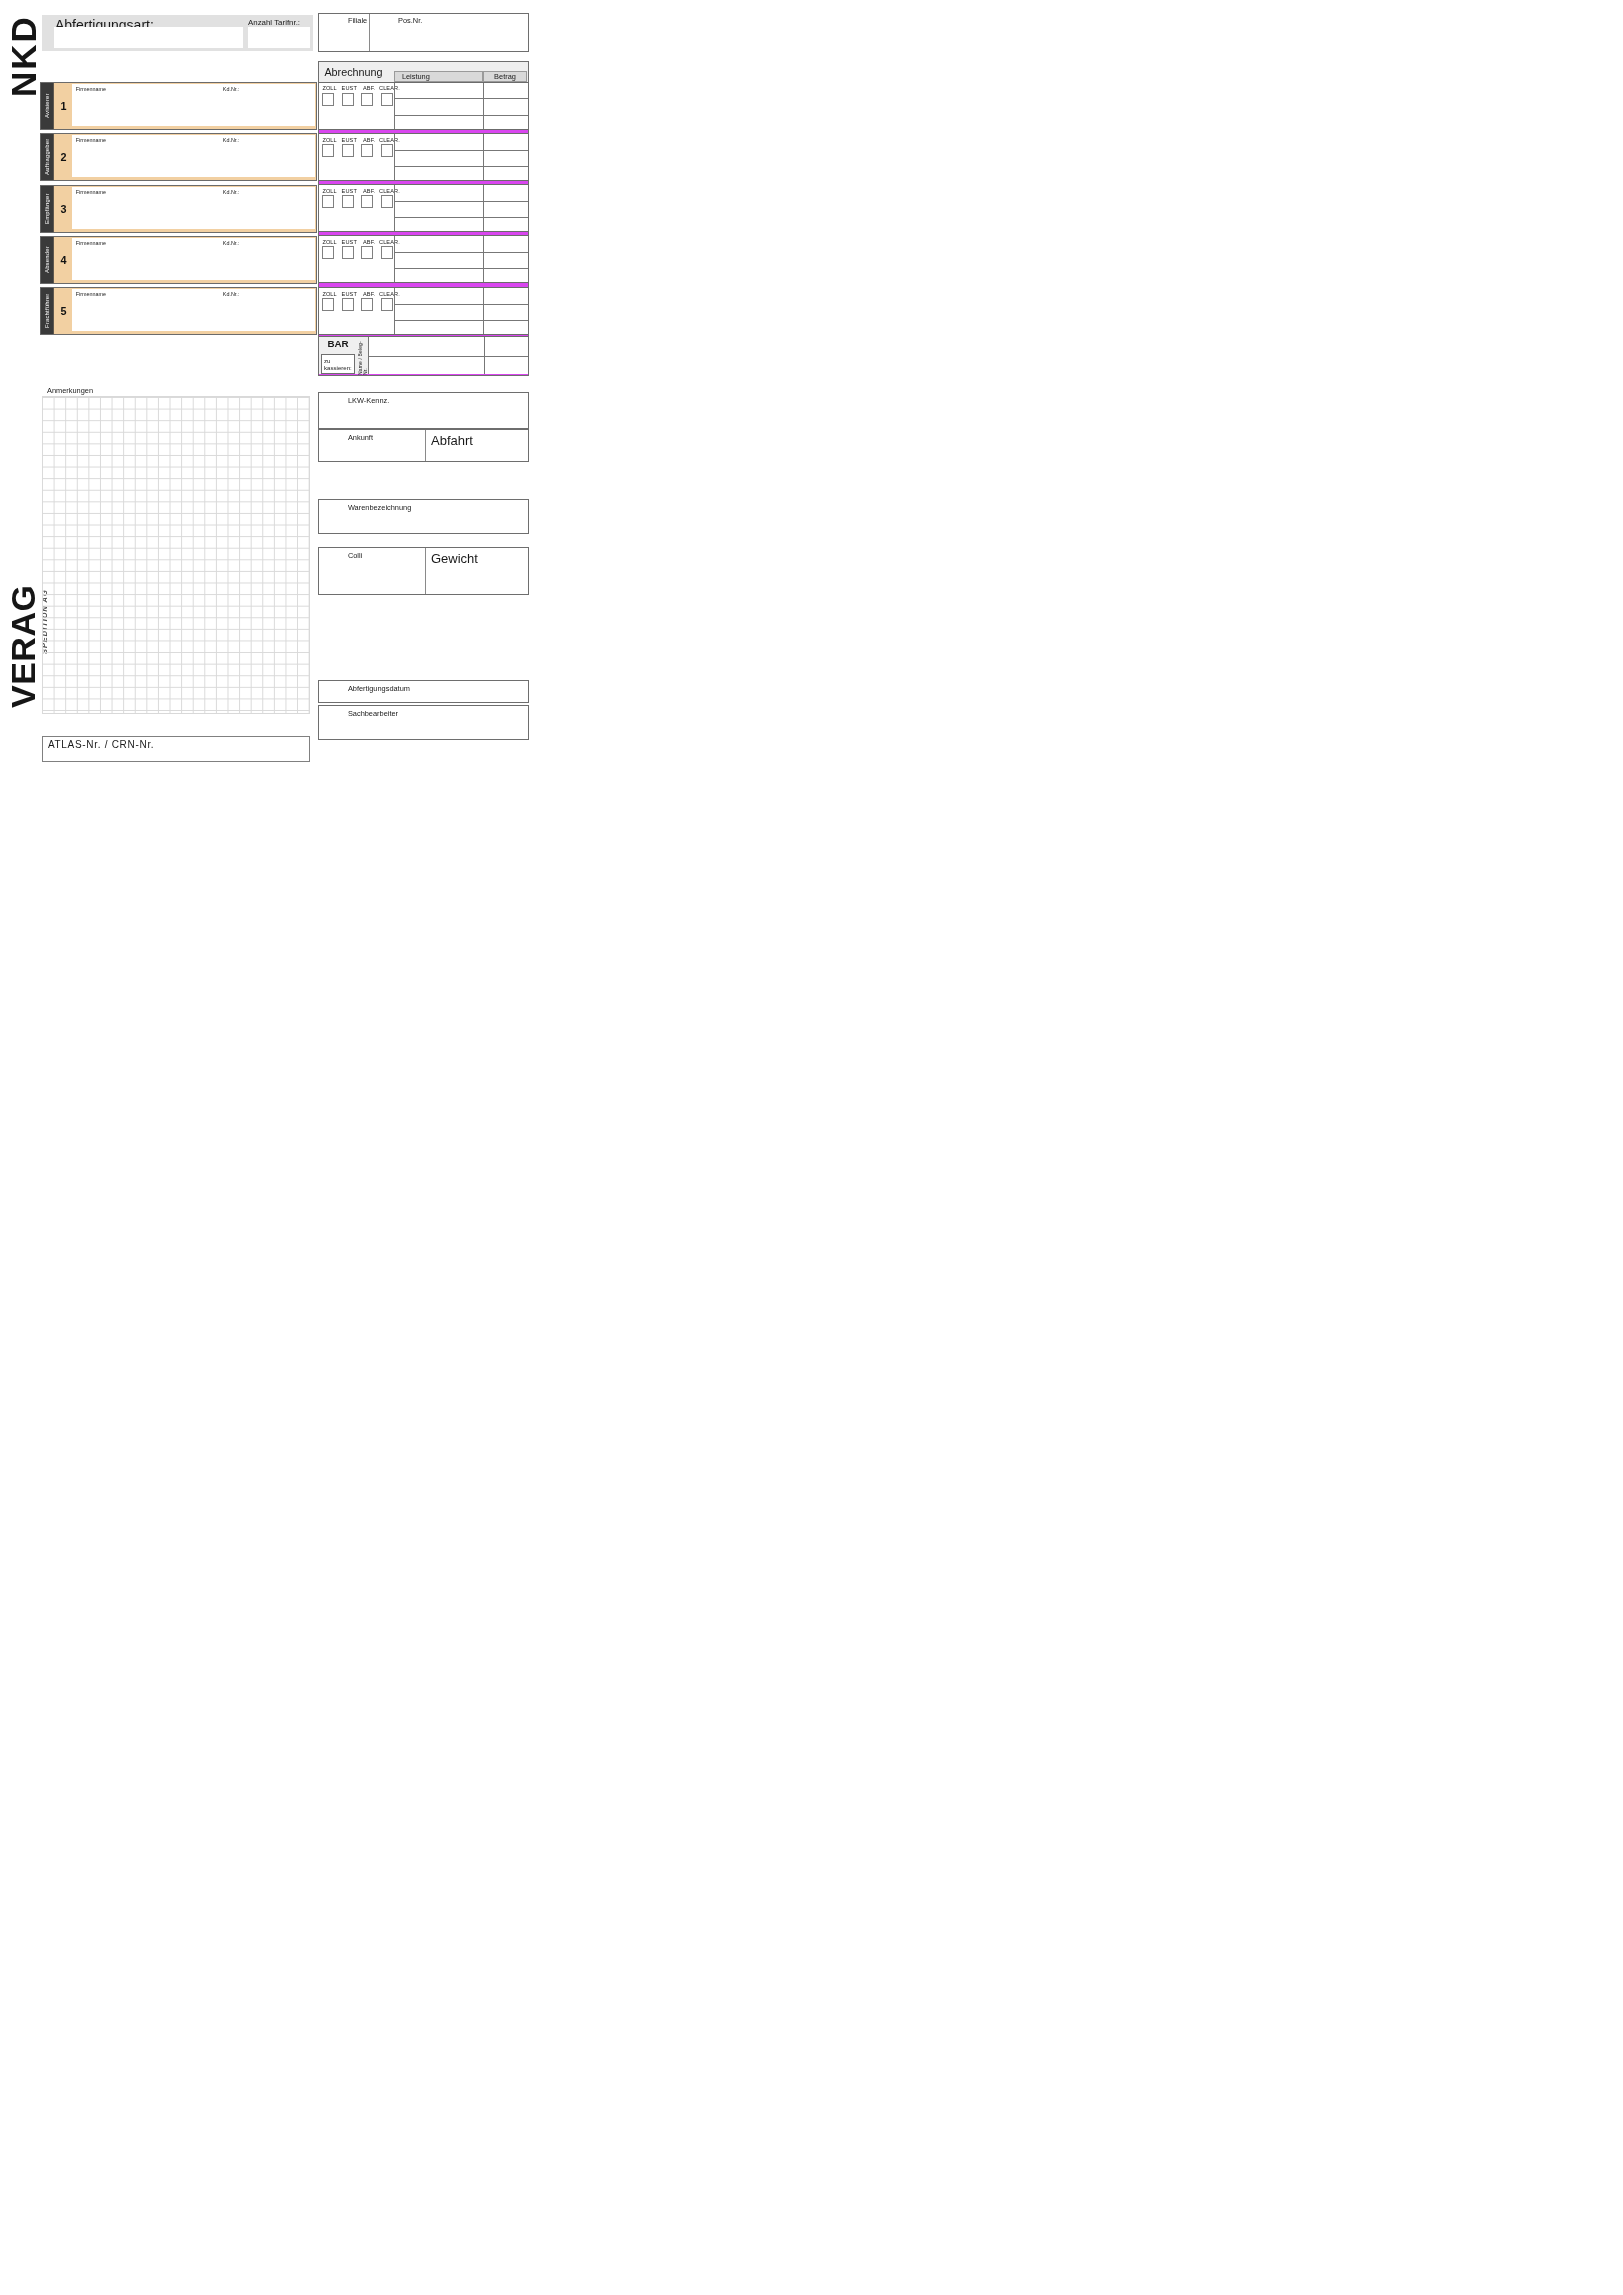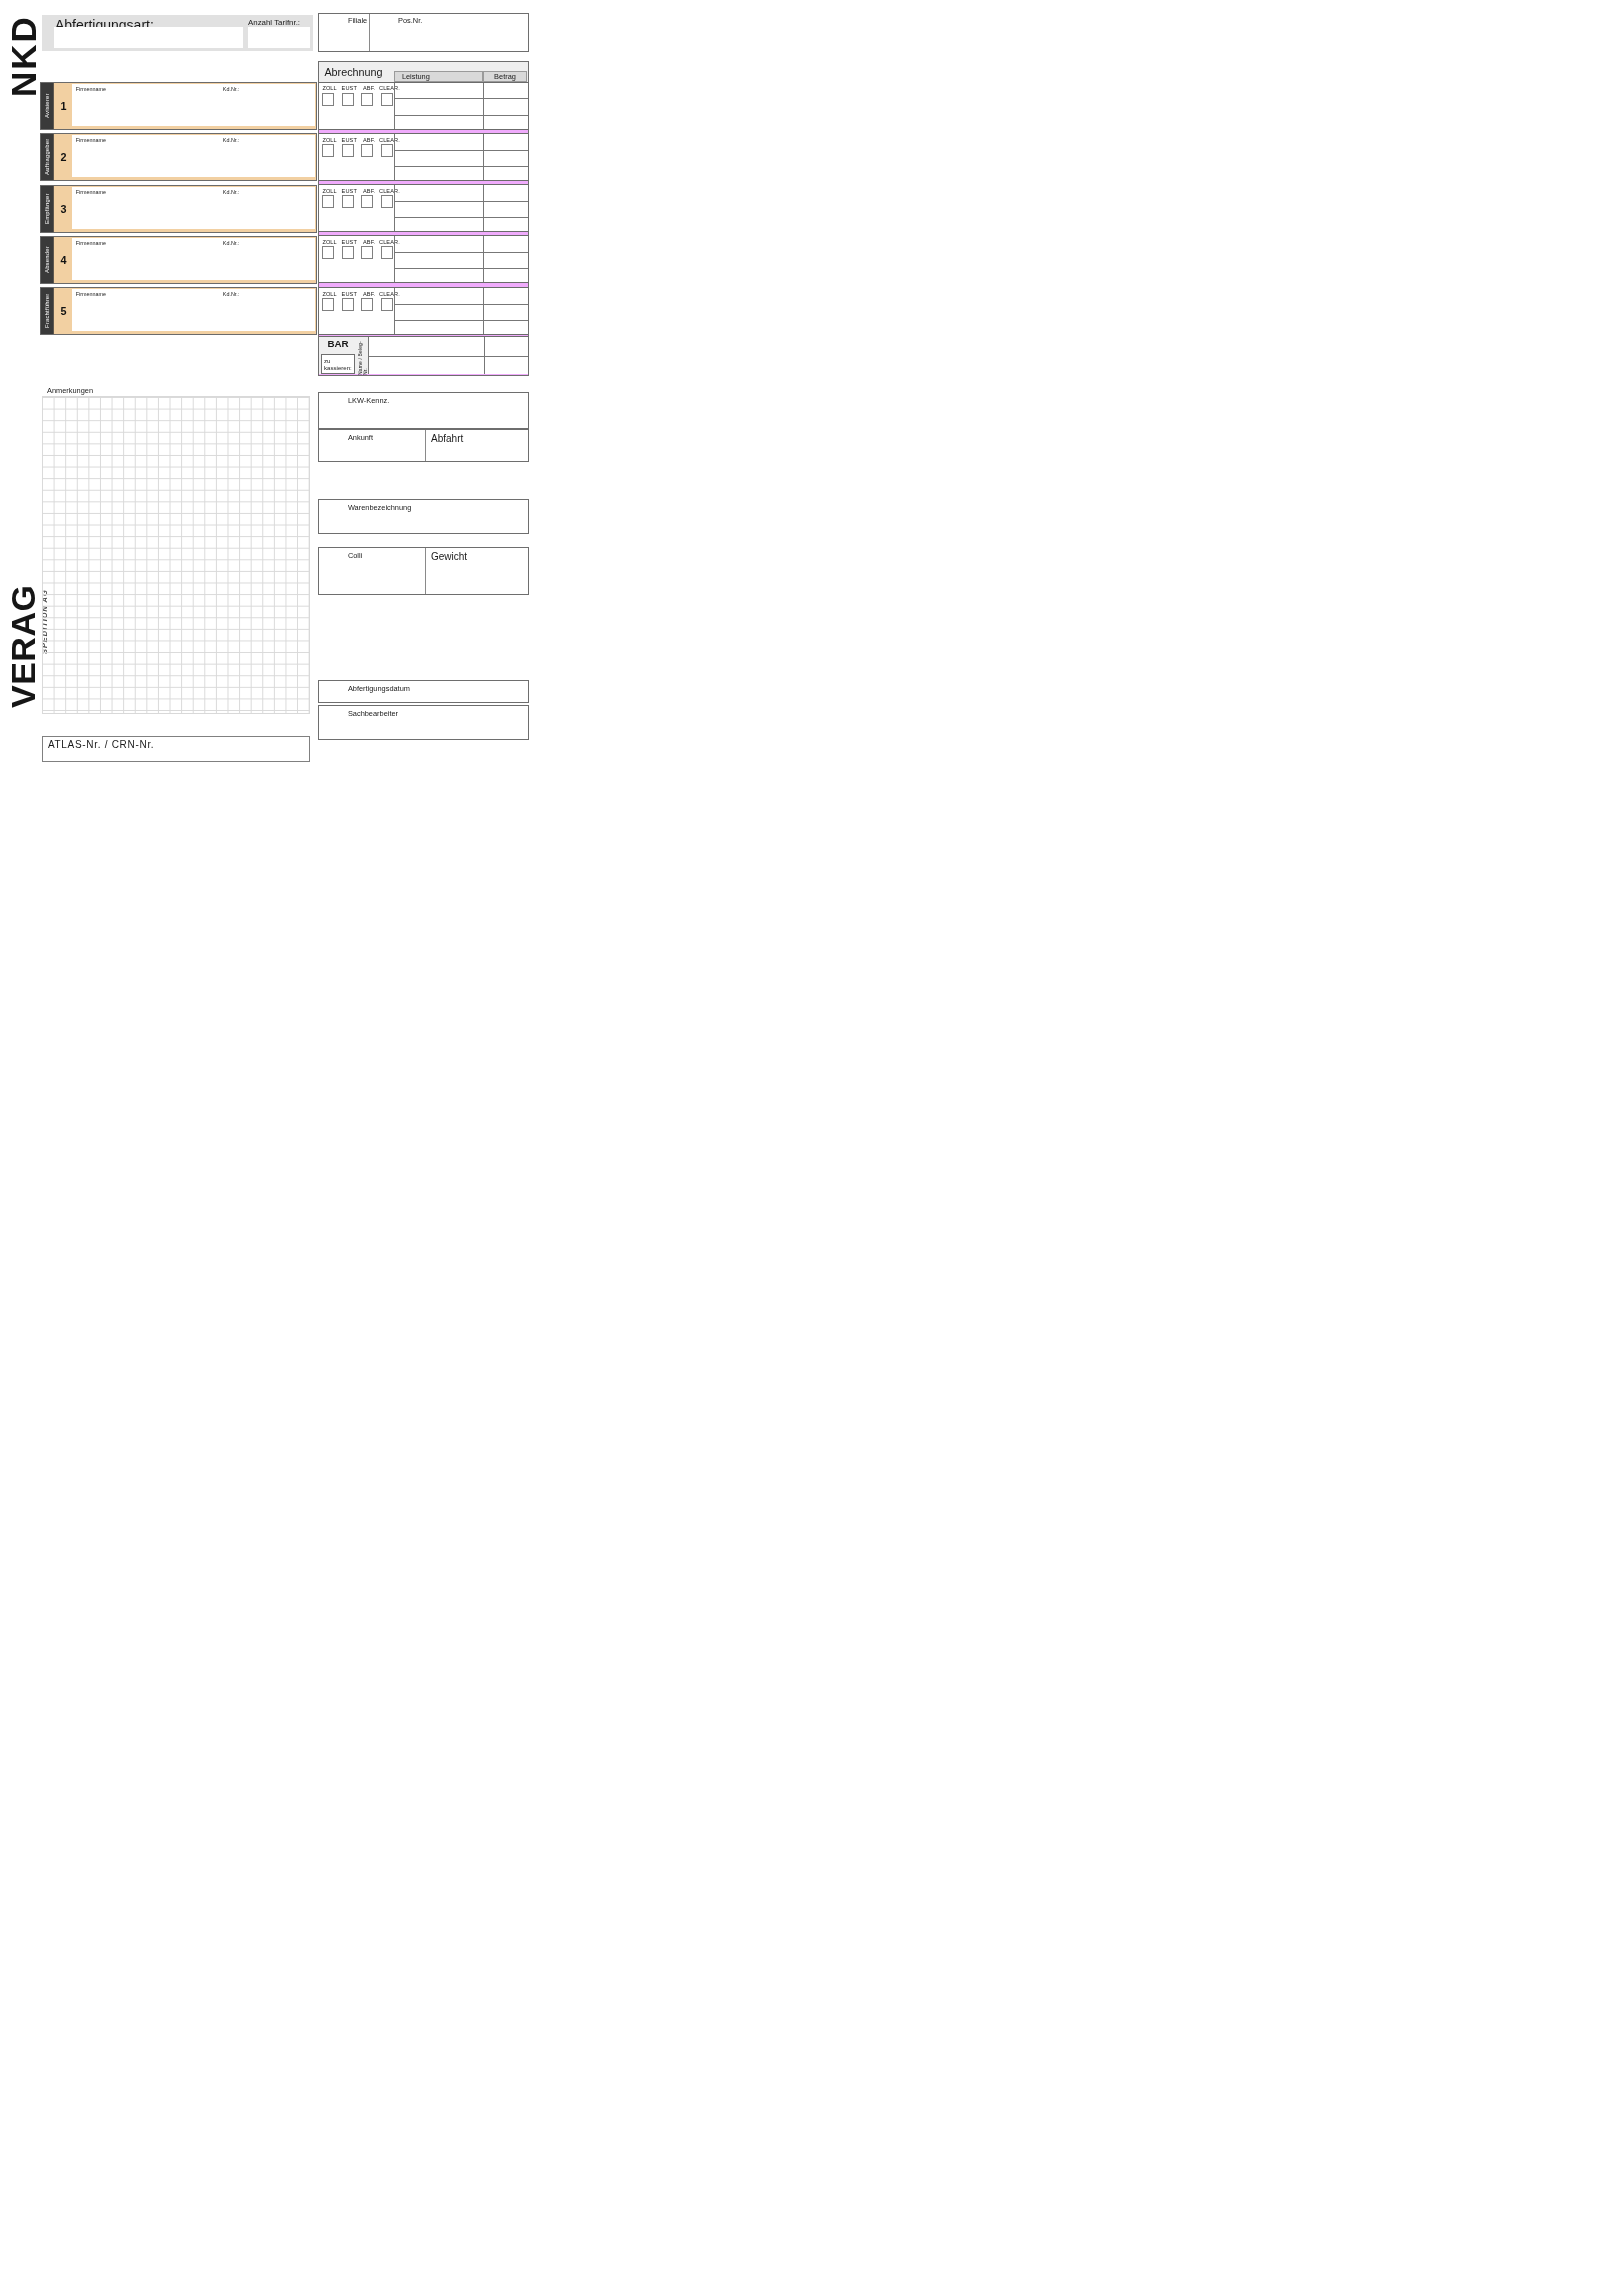--- a/index.html
+++ b/index.html
@@ -42,21 +42,21 @@
   
   .party{left:40px;width:277px;height:48px;border:1px solid #6b6b6b;background:var(--accent-orange);}
   .party-strip{left:0;top:0;width:12.8px;height:100%;background:var(--strip-dark);color:#fff;font-size:5.9px;letter-spacing:0.2px;}
   .party-orange{position:absolute;left:12.8px;top:0;right:0;bottom:0;background:var(--accent-orange);}
   .party-num{position:absolute;left:2.9px;top:50%;transform:translateY(-50%);width:13.7px;text-align:center;font-size:10.8px;font-weight:700;color:#111;}
   .party-white{position:absolute;left:18px;top:1px;right:1.5px;bottom:2.9px;background:#fff;}
   .fn-label{position:absolute;left:3.9px;top:2px;font-size:5.4px;}
   .kd-label{position:absolute;left:151px;top:2px;font-size:5.4px;}
 
   
-  .abr{left:318px;top:61px;width:211px;height:315px;border:1.5px solid var(--border-gray);background:#f0abfc;}
+  .abr{left:318px;top:61px;width:211px;height:315px;border:1.5px solid var(--border-gray);background:#d946ef;}
   .abr-head{position:absolute;left:0;top:0;width:100%;height:19.6px;background:var(--panel-gray);}
   .abr-title{position:absolute;left:5.4px;top:4.4px;font-size:10.8px;}
   .hdr-cell{position:absolute;top:8.8px;height:10.8px;background:var(--cell-gray);border:1px solid #9a9a9a;font-size:7.4px;display:flex;align-items:center;}
   .hdr-leistung{left:75px;width:89px;padding-left:6.9px;}
   .hdr-betrag{left:164px;width:44px;justify-content:center;}
   .abl-block{position:absolute;left:0;width:100%;height:48px;border-top:1px solid #6b6b6b;border-bottom:1px solid #6b6b6b;background:#fff;}
   .vline{position:absolute;top:0;width:0.5px;height:100%;background:#777;}
   .hline{position:absolute;left:75px;right:0;height:0.5px;background:#777;}
   .cb-lab{position:absolute;top:2.5px;font-size:5.6px;letter-spacing:0.1px;}
   .cbx{position:absolute;top:10.3px;width:12.3px;height:12.8px;border:1px solid #808080;background:#fff;}
@@ -78,21 +78,21 @@
     background-size:11.6px 11.6px;}
 
   
   .atlas{left:42px;top:736px;width:268px;height:25.5px;border:1.5px solid #808080;background:#fff;}
   .atlas-label{position:absolute;left:4.9px;top:2px;font-size:10px;letter-spacing:0.7px;}
 
   
   .rbox{left:318px;width:211px;border:1.5px solid var(--border-gray);background:#fff;}
   .rbox .cell-label{position:absolute;left:4.9px;top:2.5px;}
   .split-div{position:absolute;left:106px;top:0;width:1px;height:100%;background:var(--line-gray);}
-  .split-label2{position:absolute;left:112px;top:2.5px;font-size:10px;}
+  .split-label2{position:absolute;left:112px;top:2.5px;font-size:13px;}
 </style>
 </head>
 <body>
 
 <div id="page">
 
   <div class="abs vtext nkd">NKD</div>
   <div class="abs vtext verag">VERAG</div>
   <div class="abs vtext verag-sub">SPEDITION AG</div>
 

